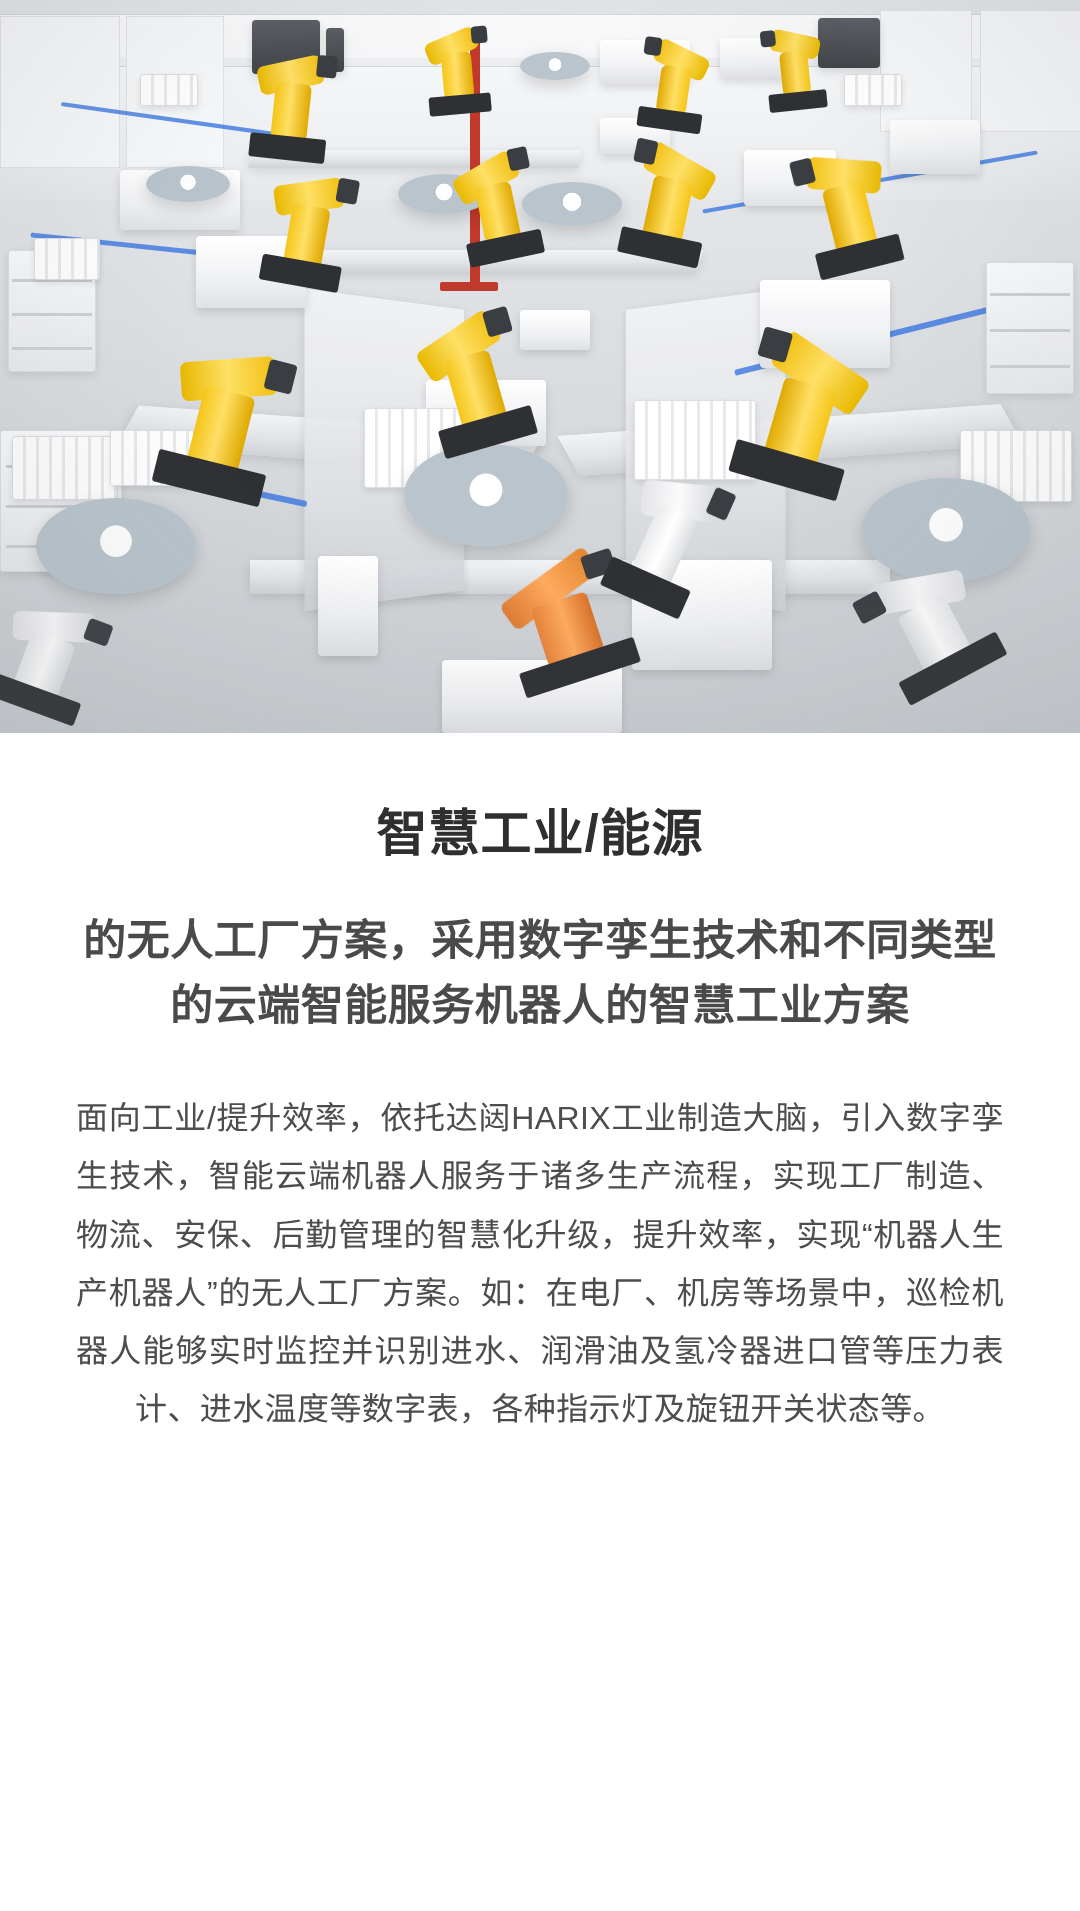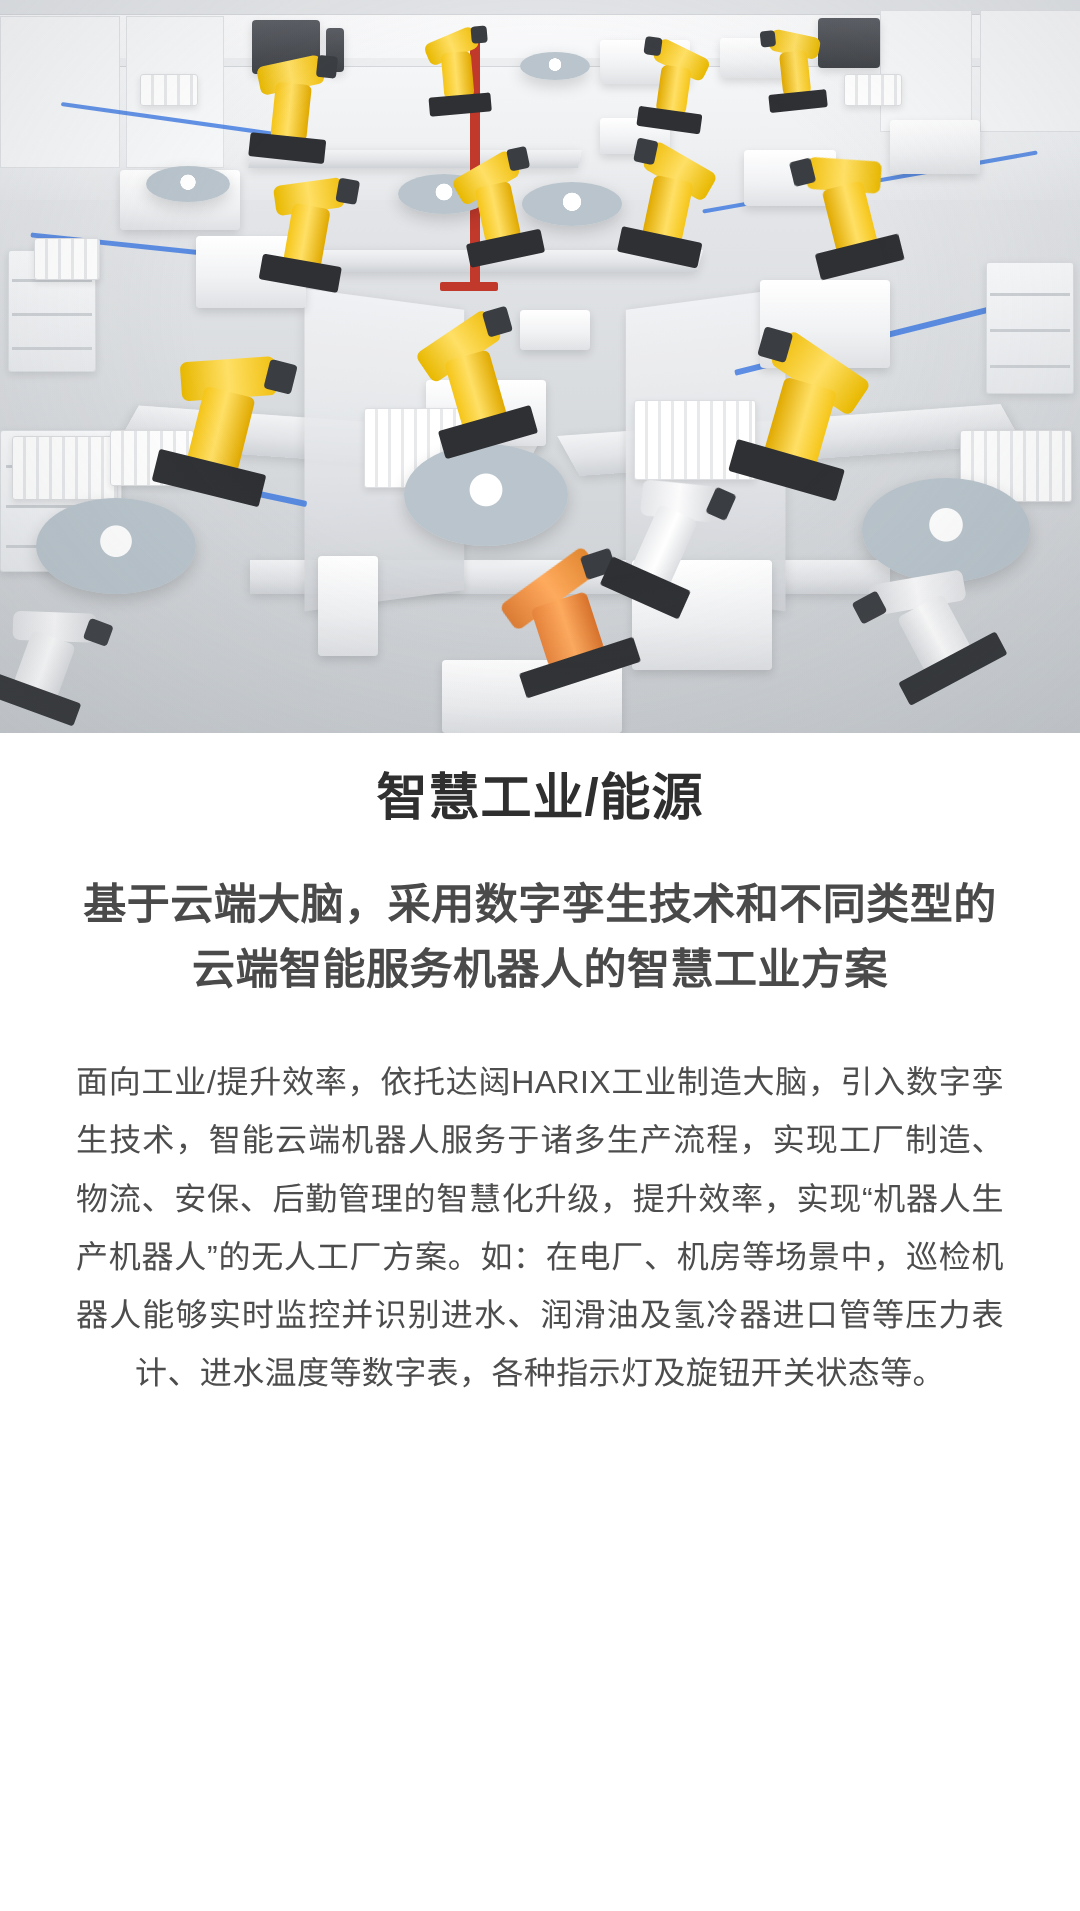--- a/index.html
+++ b/index.html
@@ -149,21 +149,21 @@
   }
 
   .hero-vignette {
     position: absolute; inset: 0;
     background: radial-gradient(ellipse at 50% 42%, rgba(255,255,255,0) 45%, rgba(120,125,132,.16) 100%);
     pointer-events: none;
   }
 
   
   .content {
-    padding: 34px 72px 0 72px;
+    padding: 70px 72px 0 72px;
     box-sizing: border-box;
   }
   .headline {
     font-size: 51px;
     font-weight: 700;
     color: #2f2f2f;
     text-align: center;
     letter-spacing: 1px;
     line-height: 1.2;
     margin: 0 0 44px 0;
@@ -370,18 +370,18 @@
         <div class="base"></div>
       </div>
 
       <div class="hero-vignette"></div>
     </div>
   </div>
 
   <div class="content">
     <h1 class="headline">智慧工业/能源</h1>
 
-    <h2 class="subhead">基于云端大脑，采用数字孪生技术和不同类型的云端智能服务机器人的智慧工业方案</h2>
+    <h2 class="subhead">的无人工厂方案，采用数字孪生技术和不同类型的云端智能服务机器人的智慧工业方案</h2>
 
     <p class="body-copy">面向工业/提升效率，依托达闼HARIX工业制造大脑，引入数字孪生技术，智能云端机器人服务于诸多生产流程，实现工厂制造、物流、安保、后勤管理的智慧化升级，提升效率，实现“机器人生产机器人”的无人工厂方案。如：在电厂、机房等场景中，巡检机器人能够实时监控并识别进水、润滑油及氢冷器进口管等压力表计、进水温度等数字表，各种指示灯及旋钮开关状态等。</p>
   </div>
 
 </div>
 
 </body></html>

